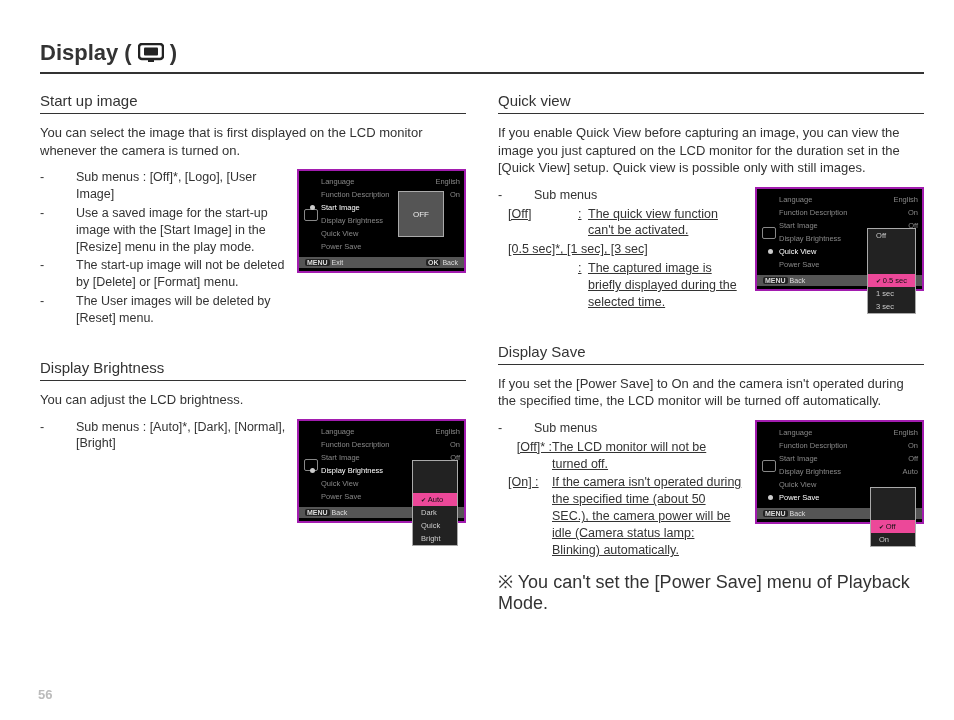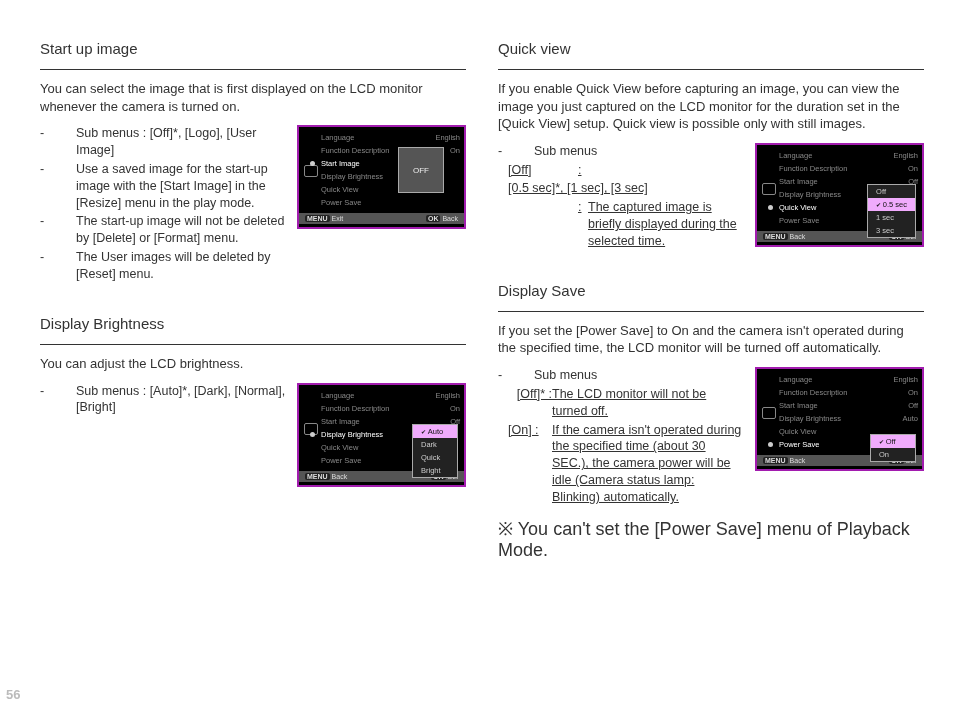--- a/index.html
+++ b/index.html
@@ -35,21 +35,21 @@
   .col {
     flex: 1;
     min-width: 0;
   }
   .section {
     margin-bottom: 30px;
   }
   .section-head {
     font-size: 15px;
     border-bottom: 1px solid #333;
-    padding-bottom: 12px;
+    padding-bottom: 4px;
     margin-bottom: 10px;
   }
   .intro {
     font-size: 13px;
     line-height: 1.35;
     margin-bottom: 10px;
   }
   .body-row {
     display: flex;
     gap: 10px;
@@ -77,21 +77,21 @@
   .optrow .lbl { flex: 0 0 70px; white-space: pre; }
   .optrow .colon { flex: 0 0 10px; }
   .optrow .desc { flex: 1; }
   .note {
     font-size: 18px;
     margin-top: 8px;
   }
   .note::before { content: "※ "; }
   .page-num {
     position: absolute;
-    left: 6px;
+    left: 38px;
     bottom: 18px;
     color: #bbb;
     font-weight: bold;
     font-size: 13px;
   }
 
   
   .thumb {
     width: 165px;
     flex: 0 0 165px;
@@ -153,41 +153,51 @@
   }
   .popup .prow {
     padding: 1px 8px;
     color: #ccc;
     height: 11px;
     line-height: 11px;
     min-width: 28px;
     text-align: left;
   }
   .popup .prow.psel {
-    background: #f0abfc;
+    background: #ec4899;
     color: #111;
+    margin-top: 32px;
   }
   .popup .prow.psel::before { content: "✔ "; font-size: 6px; }
   .popup.big {
     right: 20px;
     top: 20px;
     width: 44px;
     height: 44px;
     display: flex;
     align-items: center;
     justify-content: center;
     background: #555;
     color: #eee;
     font-size: 8px;
   }
 </style>
 </head>
 <body>
 
 <div class="page">
+  <div class="title">
+    <span>Display (</span>
+    <svg width="26" height="20" viewBox="0 0 26 20">
+      <rect x="1" y="1" width="24" height="15" rx="3" fill="none" stroke="#222" stroke-width="2.5"></rect>
+      <rect x="6" y="4.5" width="14" height="8" rx="1" fill="#222"></rect>
+      <rect x="10" y="17" width="6" height="2" fill="#222"></rect>
+    </svg>
+    <span>)</span>
+  </div>
 
   <div class="columns">
 
     <div class="col">
 
       <div class="section">
         <div class="section-head">Start up image</div>
         <div class="intro">You can select the image that is first displayed on the LCD monitor whenever the camera is turned on.</div>
         <div class="body-row">
           <div class="text-block">
@@ -310,20 +320,21 @@
         <div class="body-row">
           <div class="text-block">
             <div class="bullet">
                 <span class="dash">-</span>
                 <span class="txt">Sub menus</span>
               </div>
             <div class="subopts">
               <div class="optrow">
                   <span class="lbl">[Off]</span>
                   <span class="colon">:</span>
+                  <span class="desc">The quick view function can't be activated.</span>
                 </div>
               <div class="optrow">
                   <span class="lbl" style="flex:0 0 auto;">[0.5 sec]*, [1 sec], [3 sec]</span>
                 </div>
               <div class="optrow">
                   <span class="lbl"></span>
                   <span class="colon">:</span>
                   <span class="desc">The captured image is briefly displayed during the selected time.</span>
                 </div>
             </div>
@@ -380,21 +391,21 @@
                 <span class="dash">-</span>
                 <span class="txt">Sub menus</span>
               </div>
             <div class="subopts">
               <div class="optrow">
                   <span class="lbl" style="flex:0 0 44px;text-align:right;">[Off]* :</span>
                   <span class="desc">The LCD monitor will not be turned off.</span>
                 </div>
               <div class="optrow">
                   <span class="lbl" style="flex:0 0 44px;">[On] :</span>
-                  <span class="desc">If the camera isn't operated during the specified time (about 30 SEC.), the camera power will be idle (Camera status lamp: Blinking) automatically.</span>
+                  <span class="desc">If the camera isn't operated during the specified time (about 50 SEC.), the camera power will be idle (Camera status lamp: Blinking) automatically.</span>
                 </div>
             </div>
           </div>
 
           <div class="thumb" style="height:96px;">
             <div class="sidebar-icon"></div>
             <div class="menu-items">
               <div class="mrow">
                   <span class="mlabel">Language</span>
                   <span class="mval">English</span>

